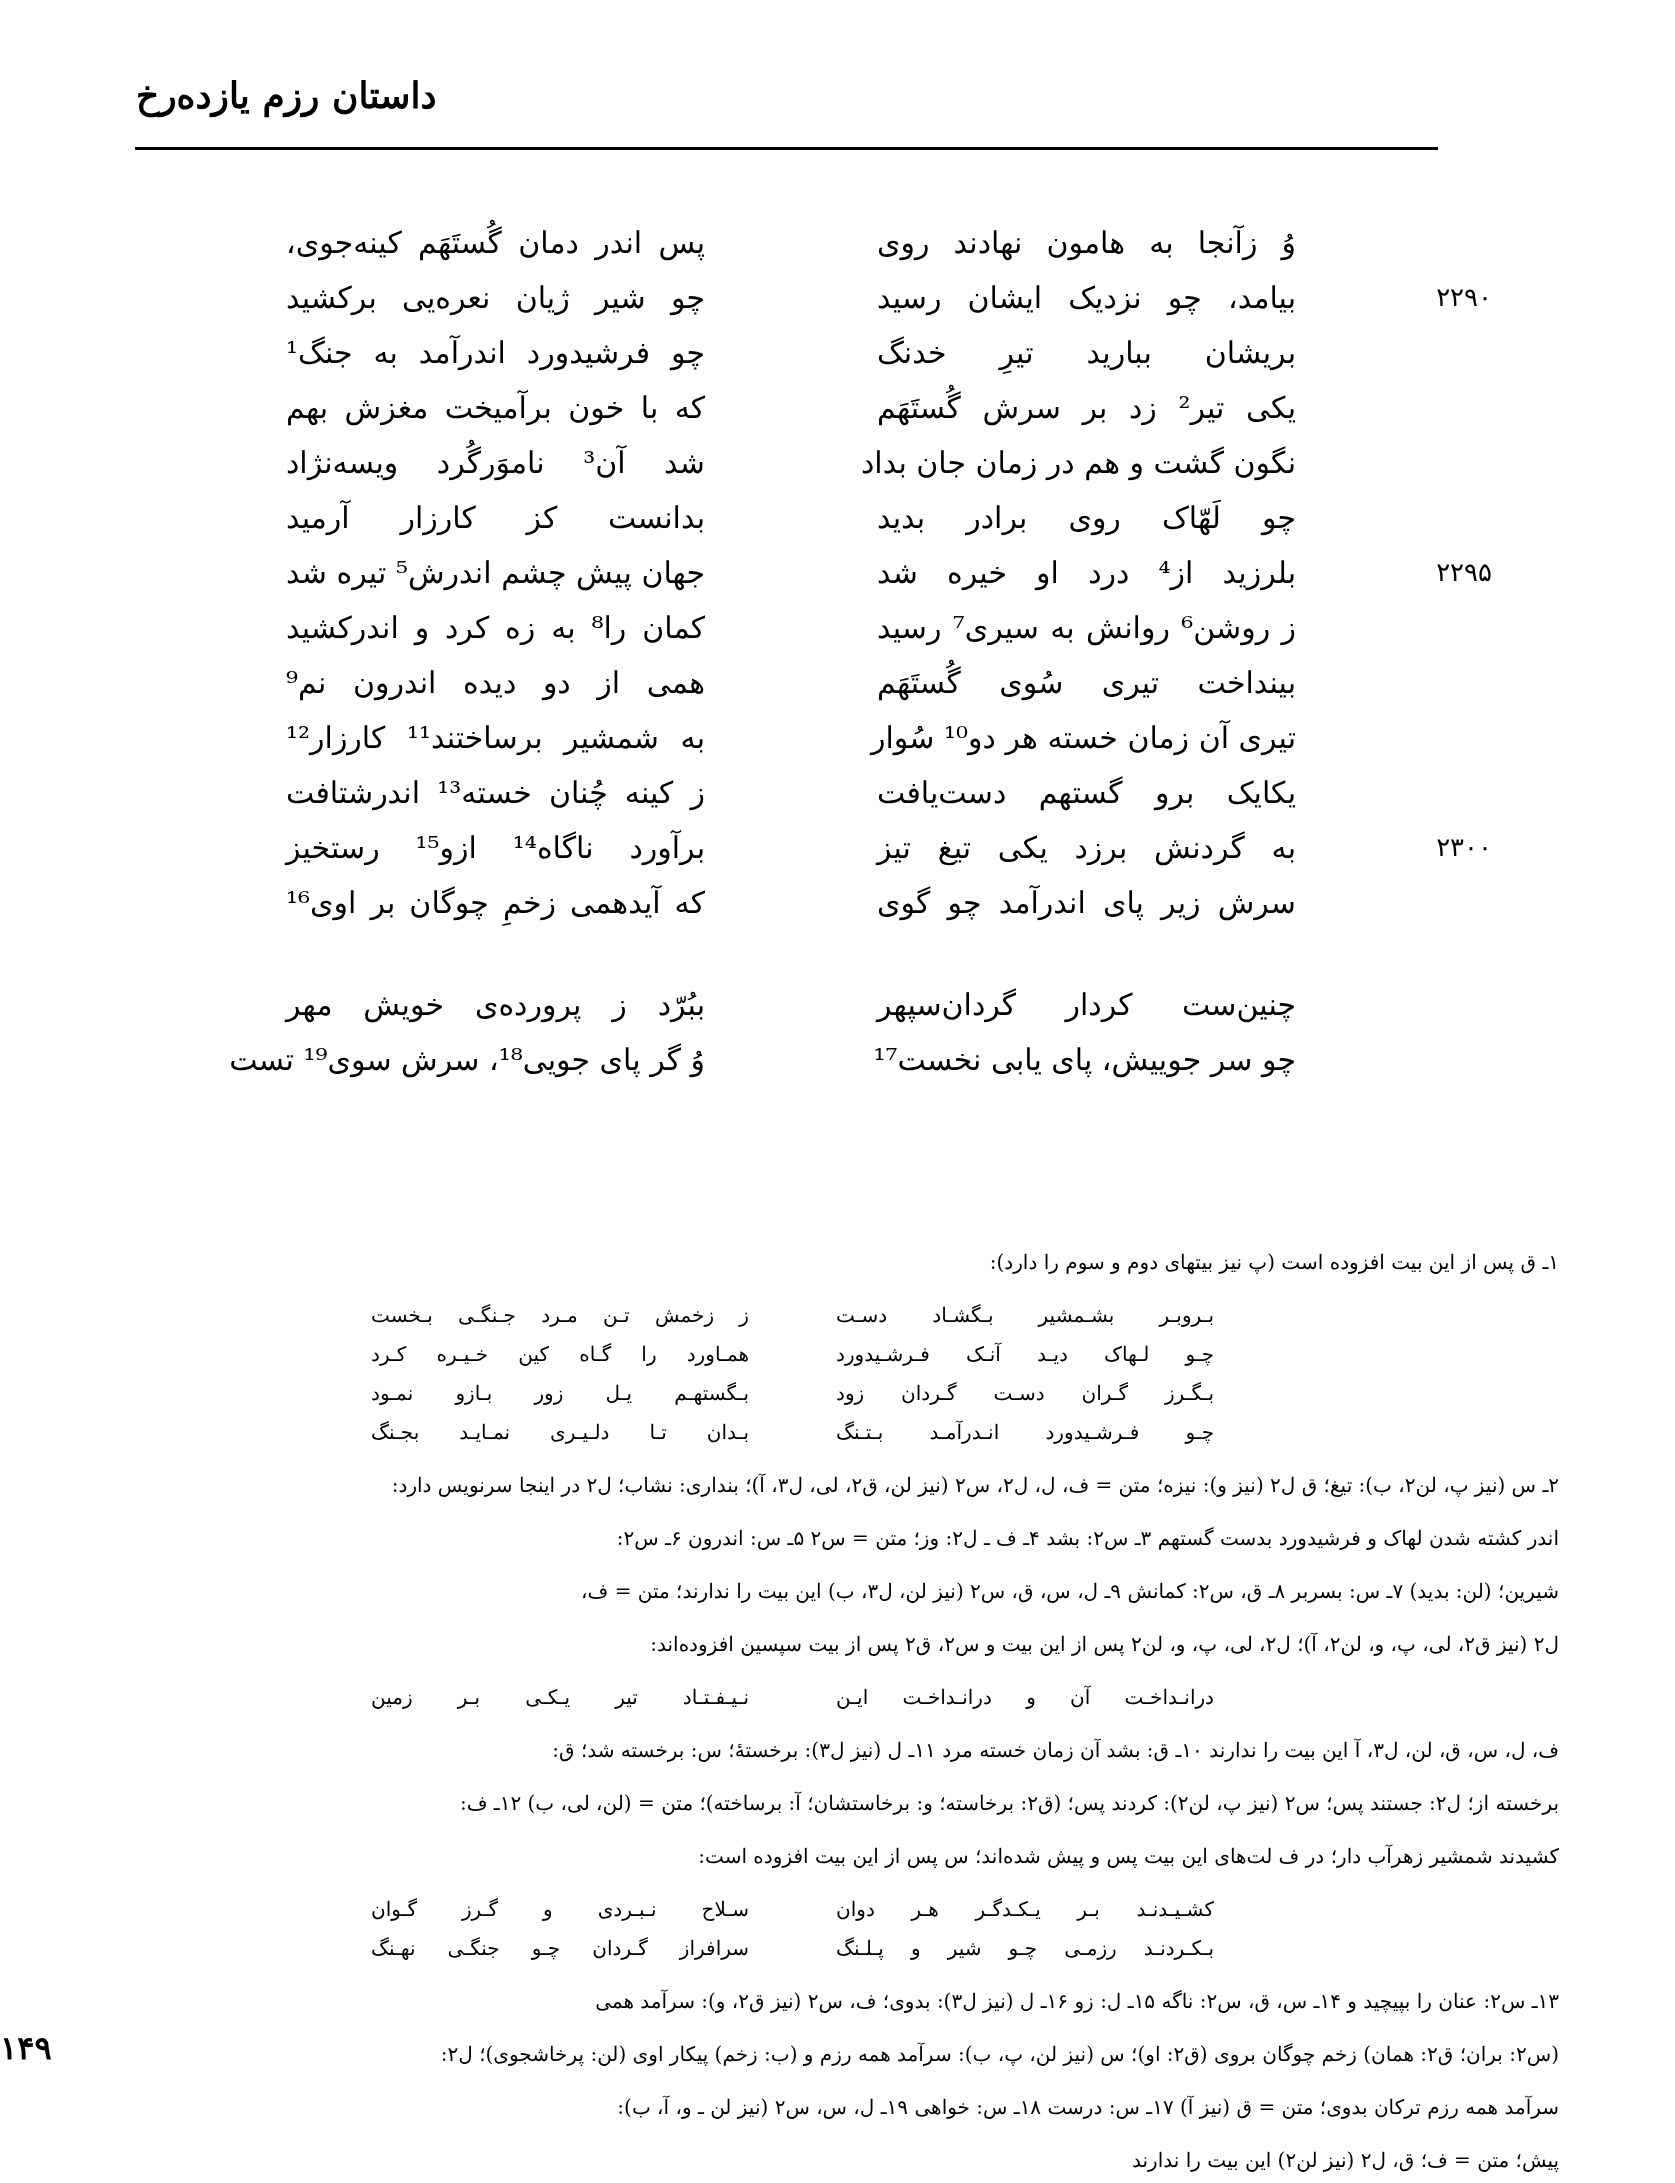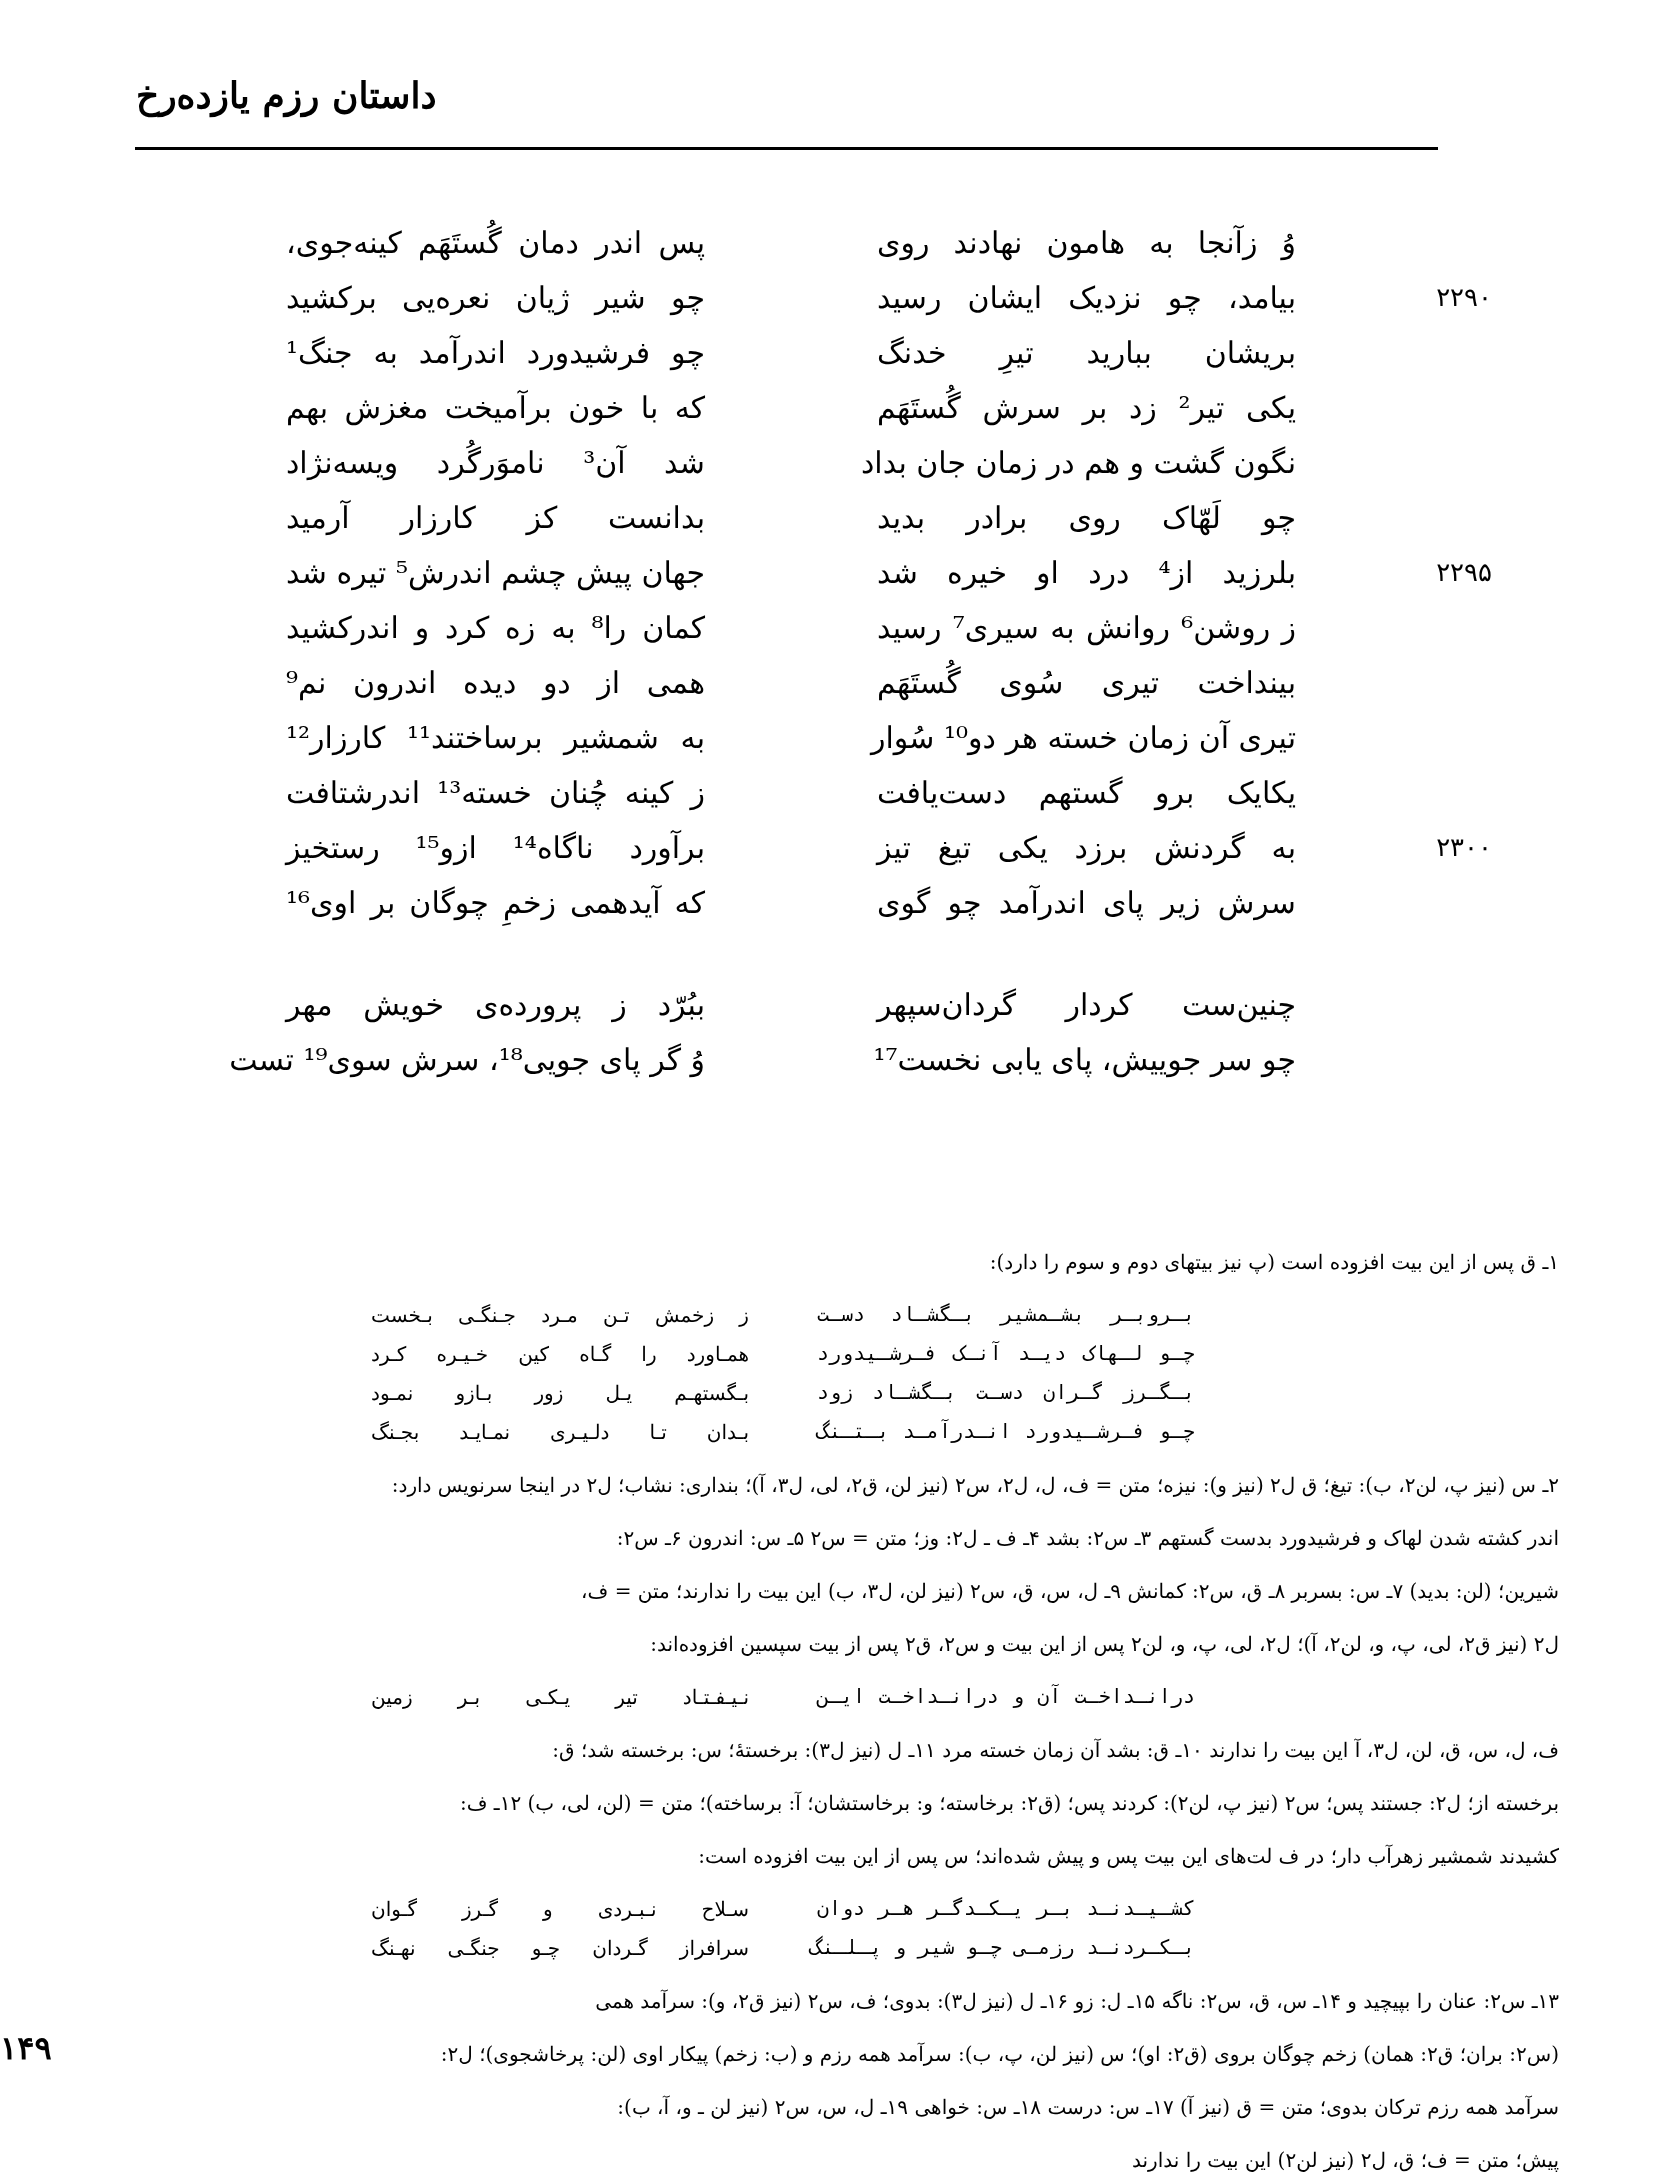--- a/index.html
+++ b/index.html
@@ -11,21 +11,21 @@
   .couplet { position:relative; height:55px; }
   .hemi { position:absolute; width:419px; font-size:30px; text-align:justify; text-align-last:justify; line-height:55px; white-space:nowrap; }
   .hemi.first { right:0; }
   .hemi.second { left:16px; }
   .vnum { position:absolute; right:-196px; font-size:26px; line-height:55px; direction:rtl; }
   .gap { height:47px; }
   .fn { position:absolute; top:1229px; left:169px; width:1404px; font-size:20px; line-height:39px; }
   .fn p { margin:14px; text-align:justify; }
   .fn .vpair { position:relative; height:39px; }
   .fn .vpair span { position:absolute; width:378px; text-align:justify; text-align-last:justify; white-space:nowrap; }
-  .fn .vpair .a { right:378px;font-family:Liberation Mono, monospace; }
+  .fn .vpair .a { right:359px; }
   .fn .vpair .b { right:824px; }
   .pageno { position:absolute; top:2029px; left:0; width:1676px; text-align:left; font-size:32px; font-weight:bold; direction:rtl; }
 </style>
 </head>
 <body>
 
 <div class="hdr">داستان رزم یازده‌رخ</div>
 <div class="rule"></div>
 
 <div class="verses" id="verses">
@@ -111,21 +111,21 @@
   <p>۱ـ ق پس از این بیت افزوده است (پ نیز بیتهای دوم و سوم را دارد):</p>
   <div class="vpair">
       <span class="a">بـروبـر بشـمشیر بـگشـاد دسـت</span>
       <span class="b">ز زخمش تـن مـرد جـنگـی بـخست</span>
     </div>
   <div class="vpair">
       <span class="a">چـو لـهاک دیـد آنـک فـرشـیدورد</span>
       <span class="b">همـاورد را گـاه کین خـیـره کـرد</span>
     </div>
   <div class="vpair">
-      <span class="a">بـگـرز گـران دسـت بـگشـاد زود</span>
+      <span class="a">بـگـرز گـران دسـت گـردان زود</span>
       <span class="b">بـگستهـم یـل زور بـازو نمـود</span>
     </div>
   <div class="vpair">
       <span class="a">چـو فـرشـیدورد انـدرآمـد بـتـنگ</span>
       <span class="b">بـدان تـا دلـیـری نمـایـد بجـنگ</span>
     </div>
   <p>۲ـ س (نیز پ، لن۲، ب): تیغ؛ ق ل۲ (نیز و): نیزه؛ متن = ف، ل، ل۲، س۲ (نیز لن، ق۲، لی، ل۳، آ)؛ بنداری: نشاب؛ ل۲ در اینجا سرنویس دارد:</p>
   <p>اندر کشته شدن لهاک و فرشیدورد بدست گستهم      ۳ـ س۲: بشد      ۴ـ ف ـ ل۲: وز؛ متن = س۲      ۵ـ س: اندرون      ۶ـ س۲:</p>
   <p>شیرین؛ (لن: بدید)      ۷ـ س: بسربر      ۸ـ ق، س۲: کمانش      ۹ـ ل، س، ق، س۲ (نیز لن، ل۳، ب) این بیت را ندارند؛ متن = ف،</p>
   <p>ل۲ (نیز ق۲، لی، پ، و، لن۲، آ)؛ ل۲، لی، پ، و، لن۲ پس از این بیت و س۲، ق۲ پس از بیت سپسین افزوده‌اند:</p>

